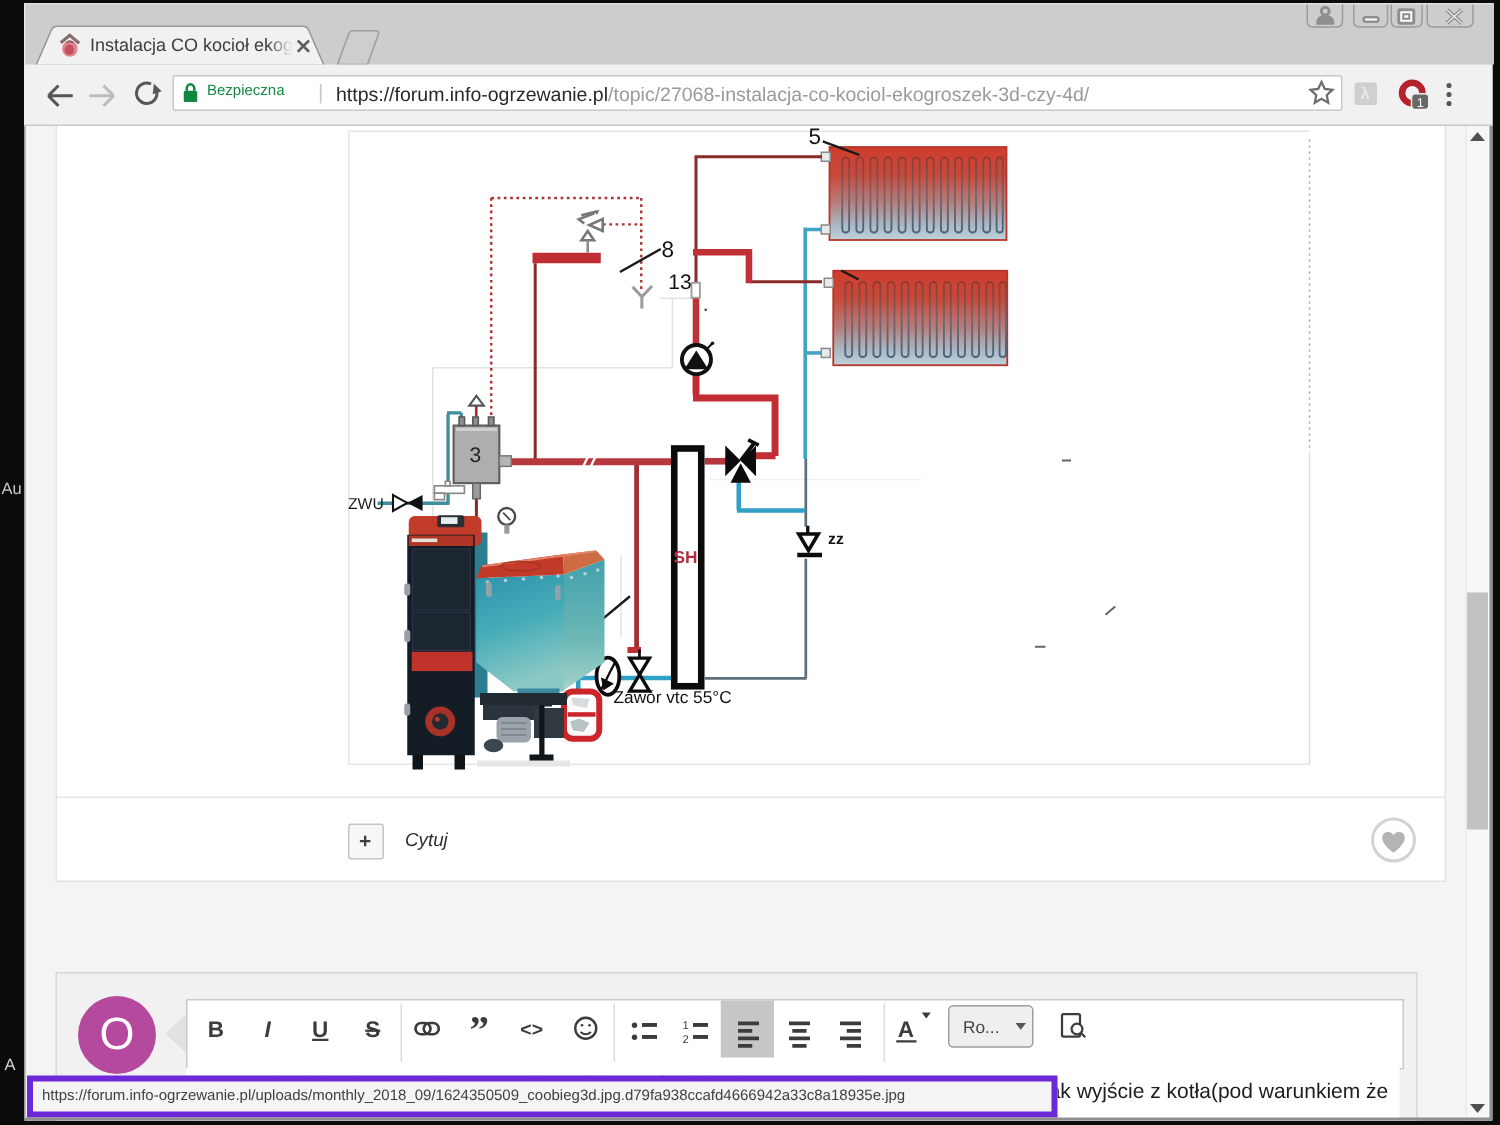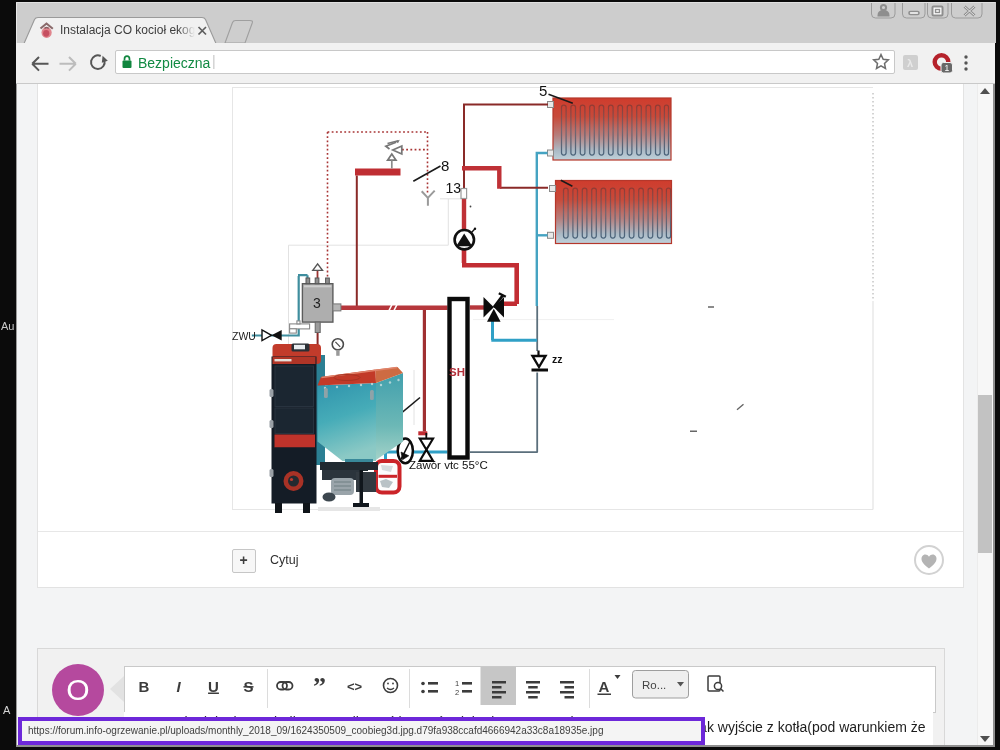--- a/index.html
+++ b/index.html
@@ -67,22 +67,23 @@
       <path d="M84.4 10.4 A 6.8 6.8 0 1 1 80.7 6.0"></path>
     </g>
     <path d="M82.6 5.8 L87.8 10.8 L81.8 12.8 Z" fill="#565656"></path>
   </svg>
 
   <div class="abs" style="left:98.5px;top:48px;width:778px;height:22px;background:#fff;border:1px solid #c8c8c8;border-radius:2px;"></div>
   <svg class="abs" style="left:104px;top:52px;" width="16" height="16" viewBox="0 0 16 16">
     <rect x="2.5" y="6.5" width="9" height="7.5" rx="1" fill="#11863f"></rect>
     <path d="M4.5 6.5 V5 a2.5 2.8 0 0 1 5 0 V6.5" stroke="#11863f" stroke-width="1.7" fill="none"></path>
   </svg>
-  <div class="abs" style="left:122px;top:53px;font-size:14px;color:#128a43;">Bezpieczna</div>
+  <div class="abs" style="left:122px;top:53px;font-size:10px;color:#128a43;">Bezpieczna</div>
   <div class="abs" style="left:196px;top:50.5px;font-size:14px;color:#c9c9c9;">|</div>
+  <div class="abs" style="left:208px;top:53px;font-size:13px;color:#282828;white-space:nowrap;">https://forum.info-ogrzewanie.pl<span style="color:#9a9a9a;">/topic/27068-instalacja-co-kociol-ekogroszek-3d-czy-4d/</span></div>
 
   <svg class="abs" style="left:855px;top:50px;" width="20" height="20" viewBox="0 0 20 20">
     <path d="M10 2.6 L12.2 7.3 L17.3 7.9 L13.5 11.4 L14.5 16.5 L10 13.9 L5.5 16.5 L6.5 11.4 L2.7 7.9 L7.8 7.3 Z" fill="none" stroke="#6d6d6d" stroke-width="1.5"></path>
   </svg>
 
   <div class="abs" style="left:887px;top:52.5px;width:15px;height:15px;background:#cfcfcf;border-radius:2px;"></div>
   <div class="abs" style="left:891px;top:54.5px;font-size:11px;color:#e9e9e9;font-weight:bold;">λ</div>
 
   <svg class="abs" style="left:915px;top:50px;" width="26" height="26" viewBox="0 0 26 26">
     <circle cx="10.5" cy="10" r="6.8" fill="none" stroke="#b5222b" stroke-width="4.4"></circle>
@@ -95,21 +96,21 @@
       <circle cx="4" cy="9" r="1.7" fill="#555"></circle>
       <circle cx="4" cy="15" r="1.7" fill="#555"></circle>
   </svg>
 
   <div class="abs" id="page">
     <div class="abs" id="card"></div>
 
     <div class="abs" style="left:21px;top:447px;width:925px;height:1px;background:#e7e7e7;"></div>
 
     <div class="abs" style="left:214.5px;top:464.5px;width:22px;height:22px;background:#f7f7f7;border:1px solid #c6c6c6;border-radius:2px;color:#3e3e3e;font-weight:bold;font-size:14px;text-align:center;line-height:21px;">+</div>
-    <div class="abs" style="left:253px;top:469px;font-size:12.5px;color:#2f2f2f;">Cytuj</div>
+    <div class="abs" style="left:253px;top:469px;font-size:12.5px;color:#2f2f2f;font-style:italic;">Cytuj</div>
 
     <svg class="abs" style="left:896px;top:460px;" width="32" height="32" viewBox="0 0 32 32">
       <circle cx="16" cy="16" r="14" fill="#fff" stroke="#d2d2d2" stroke-width="2"></circle>
       <path d="M16 24.5 C8.5 19 7.5 15 9.2 12.2 C10.9 9.6 14.4 10 16 12.8 C17.6 10 21.1 9.6 22.8 12.2 C24.5 15 23.5 19 16 24.5 Z" fill="#b4b4b4"></path>
     </svg>
 
     <svg class="abs" style="left:0px;top:0px;" width="960" height="440" viewBox="17 84 960 440">
       <defs>
         <linearGradient id="radg" x1="0" y1="0" x2="0" y2="1">
           <stop offset="0" stop-color="#cf3c2d"></stop>

